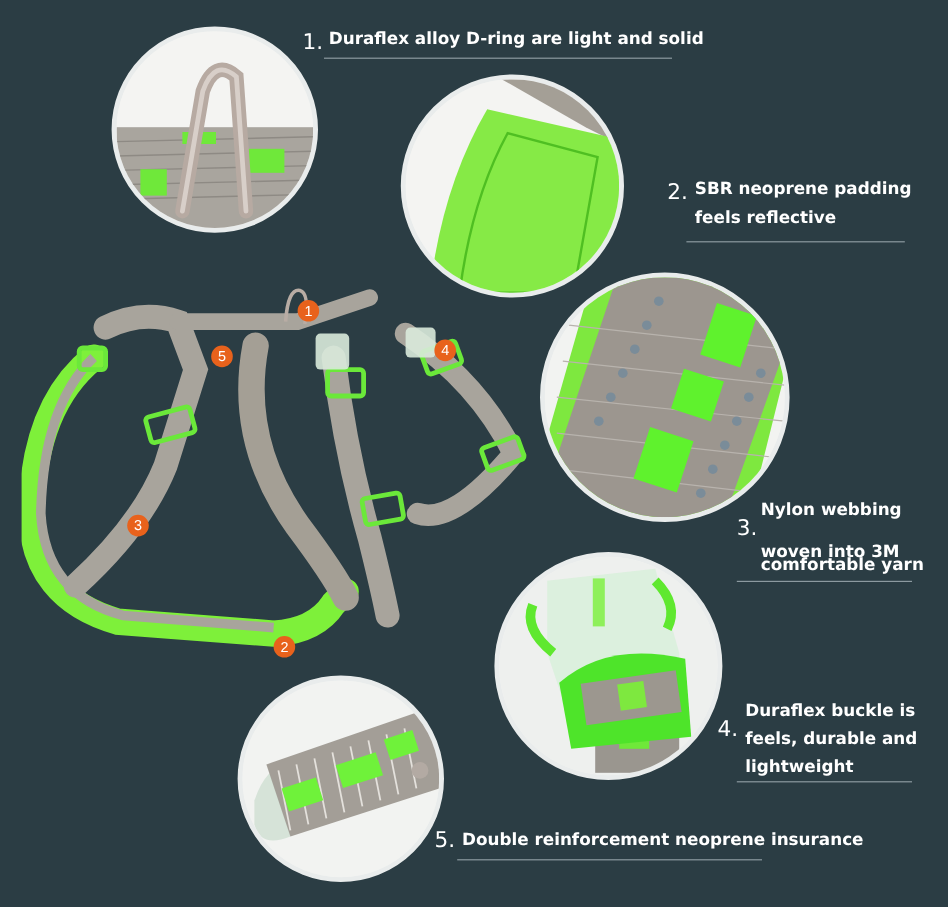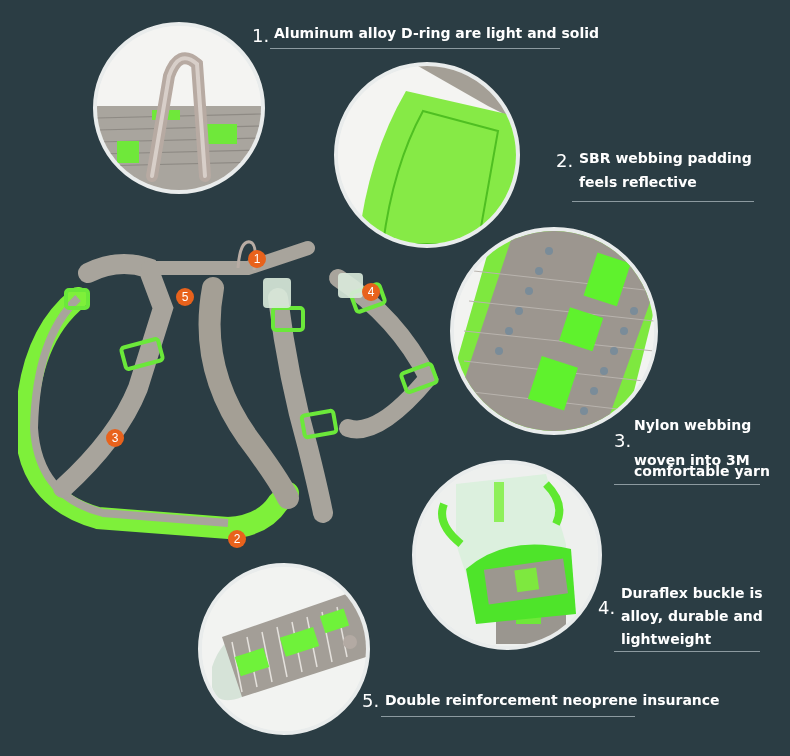--- a/index.html
+++ b/index.html
@@ -64,33 +64,33 @@
       <line x1="0" y1="140" x2="164" y2="136"></line>
     </g>
     <rect x="20" y="115" width="22" height="22" fill="#6fe83a"></rect>
     <rect x="110" y="98" width="30" height="20" fill="#6fe83a"></rect>
     <rect x="55" y="84" width="28" height="10" fill="#6fe83a"></rect>
     <path d="M55 150 L72 50 Q82 22 100 38 L108 150" fill="none" stroke="#b7aaa2" stroke-width="12" stroke-linecap="round"></path>
     <path d="M55 150 L72 50 Q82 22 100 38 L108 150" fill="none" stroke="#d8cfc9" stroke-width="4" stroke-linecap="round"></path>
   </svg>
 </div>
 <div class="num" style="left:252px; top:25px;">1.</div>
-<div class="caption" style="left:274px; top:22px;">Aluminum alloy D-ring are light and solid</div>
+<div class="caption" style="left:274px; top:22px;">Duraflex alloy D-ring are light and solid</div>
 <div class="underline" style="left:270px; top:48px; width:290px;"></div>
 
 <div class="circle" style="left:334px; top:62px; width:186px; height:186px;">
   <svg width="178" height="178" viewBox="0 0 178 178">
     <rect width="178" height="178" fill="#f4f4f2"></rect>
     <polygon points="80,0 190,0 190,60 150,40" fill="#a49f96"></polygon>
     <path d="M68 25 L178 50 L178 178 L20 178 Q30 90 68 25 Z" fill="#86ea46"></path>
     <path d="M85 45 L160 65 L140 178 L45 178 Q55 100 85 45 Z" fill="none" stroke="#4fbf22" stroke-width="2"></path>
   </svg>
 </div>
 <div class="num" style="left:556px; top:150px;">2.</div>
-<div class="caption" style="left:579px; top:147px;">SBR webbing padding</div>
+<div class="caption" style="left:579px; top:147px;">SBR neoprene padding</div>
 <div class="caption" style="left:579px; top:171px;">feels reflective</div>
 <div class="underline" style="left:572px; top:201px; width:182px;"></div>
 
 <div class="circle" style="left:450px; top:227px; width:208px; height:208px;">
   <svg width="200" height="200" viewBox="0 0 200 200">
     <rect width="200" height="200" fill="#f2f3f1"></rect>
     <polygon points="40,0 200,0 200,80 170,200 0,200 0,140" fill="#7ee83f"></polygon>
     <polygon points="60,0 200,0 200,60 150,200 10,200 10,150" fill="#9c968f"></polygon>
     <g stroke="#b8b3ad" stroke-width="1">
       <line x1="20" y1="40" x2="200" y2="60"></line>
@@ -135,21 +135,21 @@
     <rect x="78" y="18" width="10" height="40" fill="#8ef05a"></rect>
     <rect x="80" y="130" width="70" height="50" fill="#9a968f"></rect>
     <rect x="100" y="140" width="25" height="20" fill="#6fe83a"></rect>
     <path d="M50 105 Q90 70 155 85 L160 150 L60 160 Z" fill="#4ee42a"></path>
     <rect x="70" y="100" width="80" height="35" fill="#9c978f" transform="rotate(-8 110 118)"></rect>
     <rect x="100" y="105" width="22" height="22" fill="#7ee83f" transform="rotate(-8 110 118)"></rect>
   </svg>
 </div>
 <div class="num" style="left:598px; top:597px;">4.</div>
 <div class="caption" style="left:621px; top:582px;">Duraflex buckle is</div>
-<div class="caption" style="left:621px; top:605px;">alloy, durable and</div>
+<div class="caption" style="left:621px; top:605px;">feels, durable and</div>
 <div class="caption" style="left:621px; top:628px;">lightweight</div>
 <div class="underline" style="left:614px; top:651px; width:146px;"></div>
 
 <div class="circle" style="left:198px; top:563px; width:172px; height:172px;">
   <svg width="164" height="164" viewBox="0 0 164 164">
     <rect width="164" height="164" fill="#f2f3f1"></rect>
     <path d="M10 100 Q20 70 40 70 L40 130 Q15 140 10 120 Z" fill="#d6e3d8"></path>
     <polygon points="20,70 150,25 164,60 164,90 40,130" fill="#a39e97"></polygon>
     <g stroke="#e4e1dc" stroke-width="1.5">
       <line x1="30" y1="75" x2="40" y2="125"></line>

